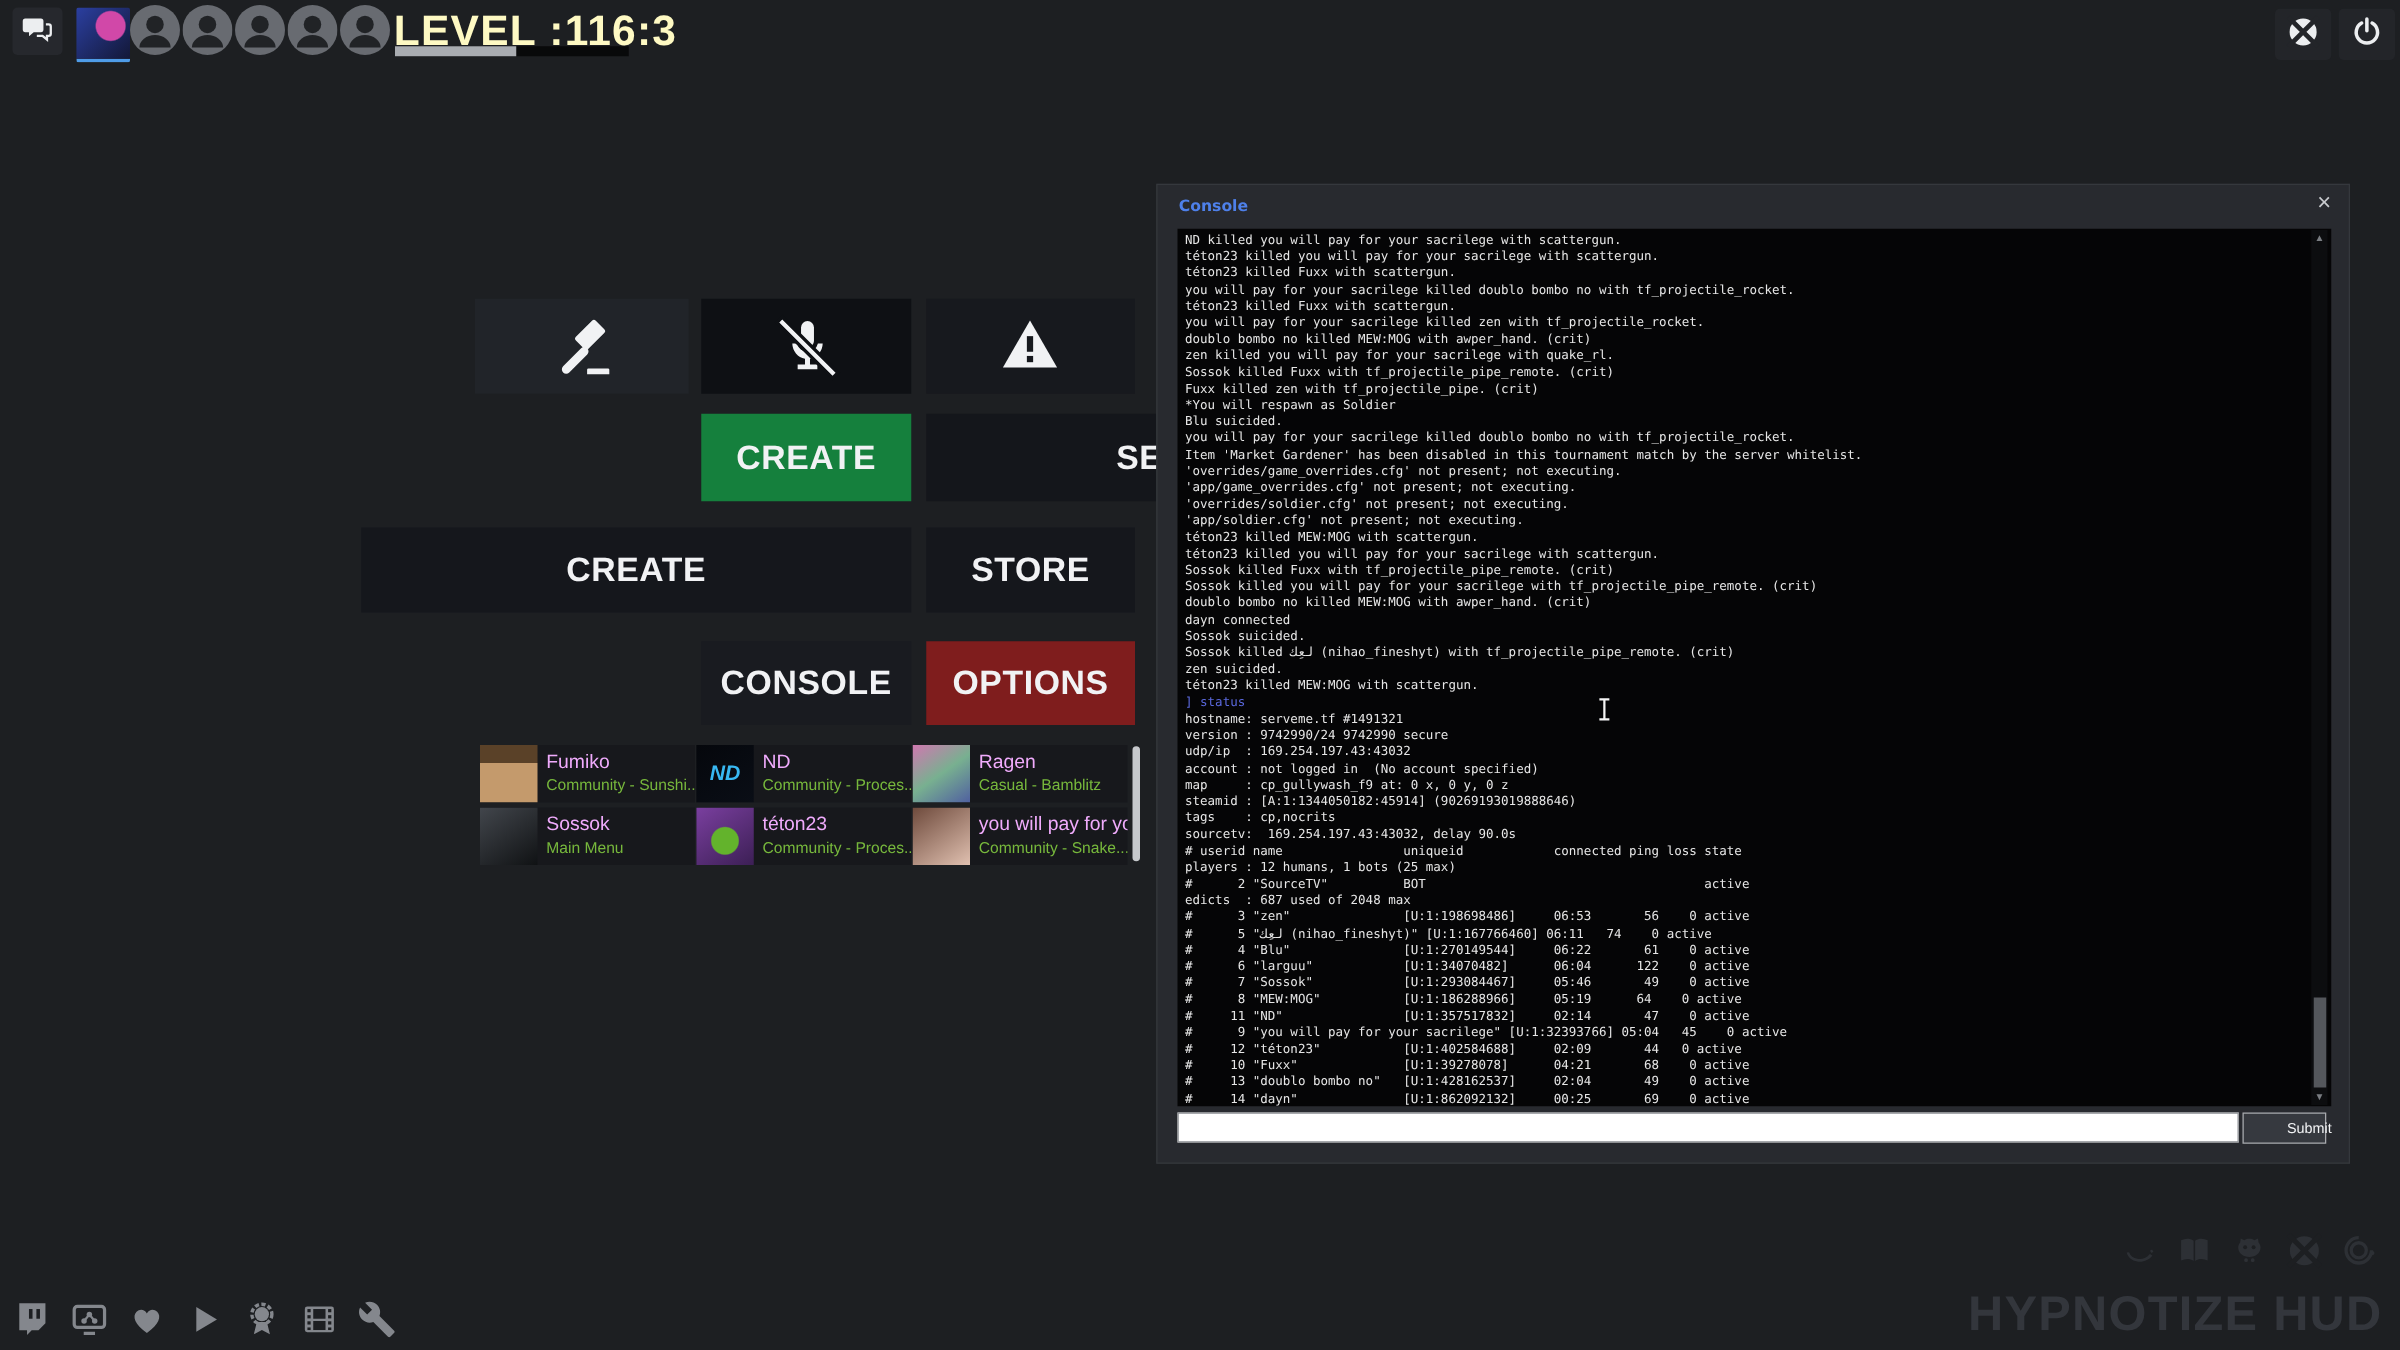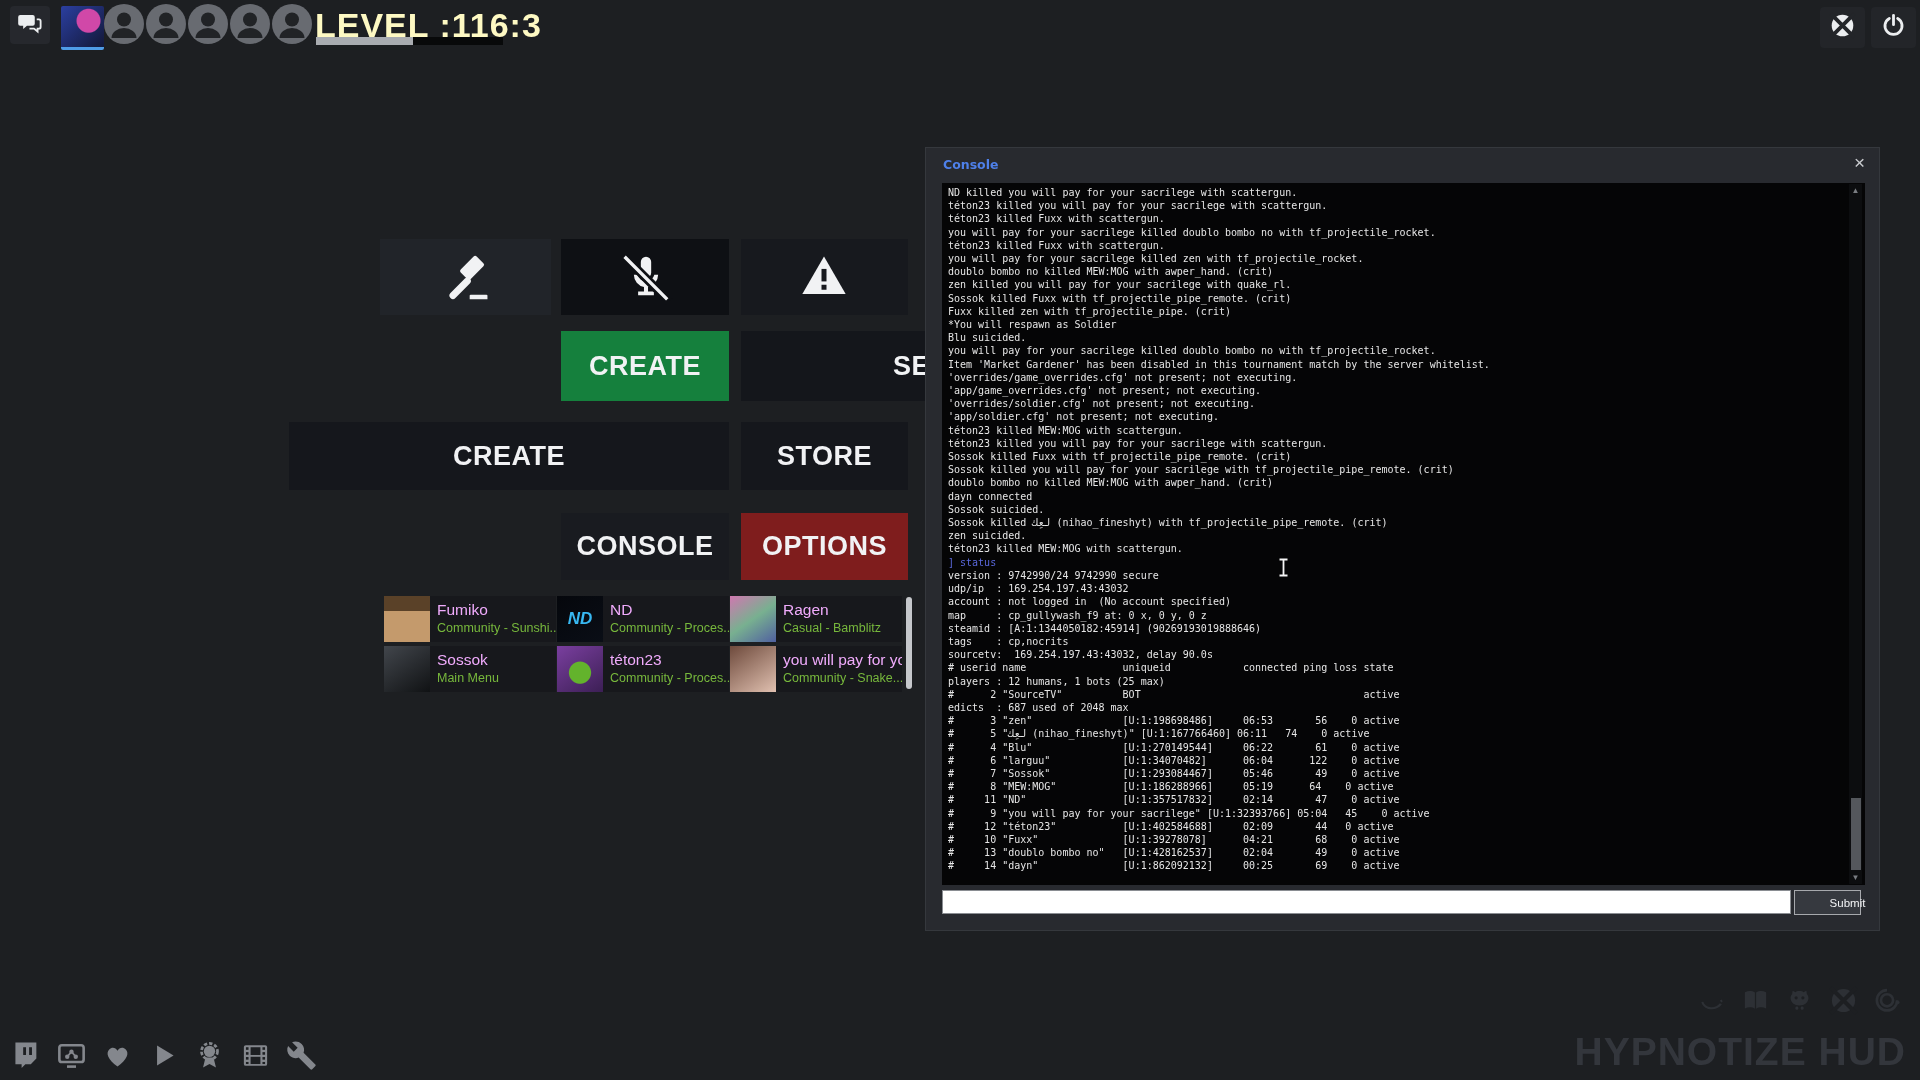--- a/index.html
+++ b/index.html
@@ -260,20 +260,21 @@
         <div class="log-line">téton23 killed you will pay for your sacrilege with scattergun.</div>
         <div class="log-line">Sossok killed Fuxx with tf_projectile_pipe_remote. (crit)</div>
         <div class="log-line">Sossok killed you will pay for your sacrilege with tf_projectile_pipe_remote. (crit)</div>
         <div class="log-line">doublo bombo no killed MEW:MOG with awper_hand. (crit)</div>
         <div class="log-line">dayn connected</div>
         <div class="log-line">Sossok suicided.</div>
         <div class="log-line">Sossok killed لعِك (nihao_fineshyt) with tf_projectile_pipe_remote. (crit)</div>
         <div class="log-line">zen suicided.</div>
         <div class="log-line">téton23 killed MEW:MOG with scattergun.</div>
         <div class="log-line blue">] status</div>
+        <div class="log-line">hostname: serveme.tf #1491321</div>
         <div class="log-line">version : 9742990/24 9742990 secure</div>
         <div class="log-line">udp/ip  : 169.254.197.43:43032</div>
         <div class="log-line">account : not logged in  (No account specified)</div>
         <div class="log-line">map     : cp_gullywash_f9 at: 0 x, 0 y, 0 z</div>
         <div class="log-line">steamid : [A:1:1344050182:45914] (90269193019888646)</div>
         <div class="log-line">tags    : cp,nocrits</div>
         <div class="log-line">sourcetv:  169.254.197.43:43032, delay 90.0s</div>
         <div class="log-line"># userid name                uniqueid            connected ping loss state</div>
         <div class="log-line">players : 12 humans, 1 bots (25 max)</div>
         <div class="log-line">#      2 "SourceTV"          BOT                                     active</div>

